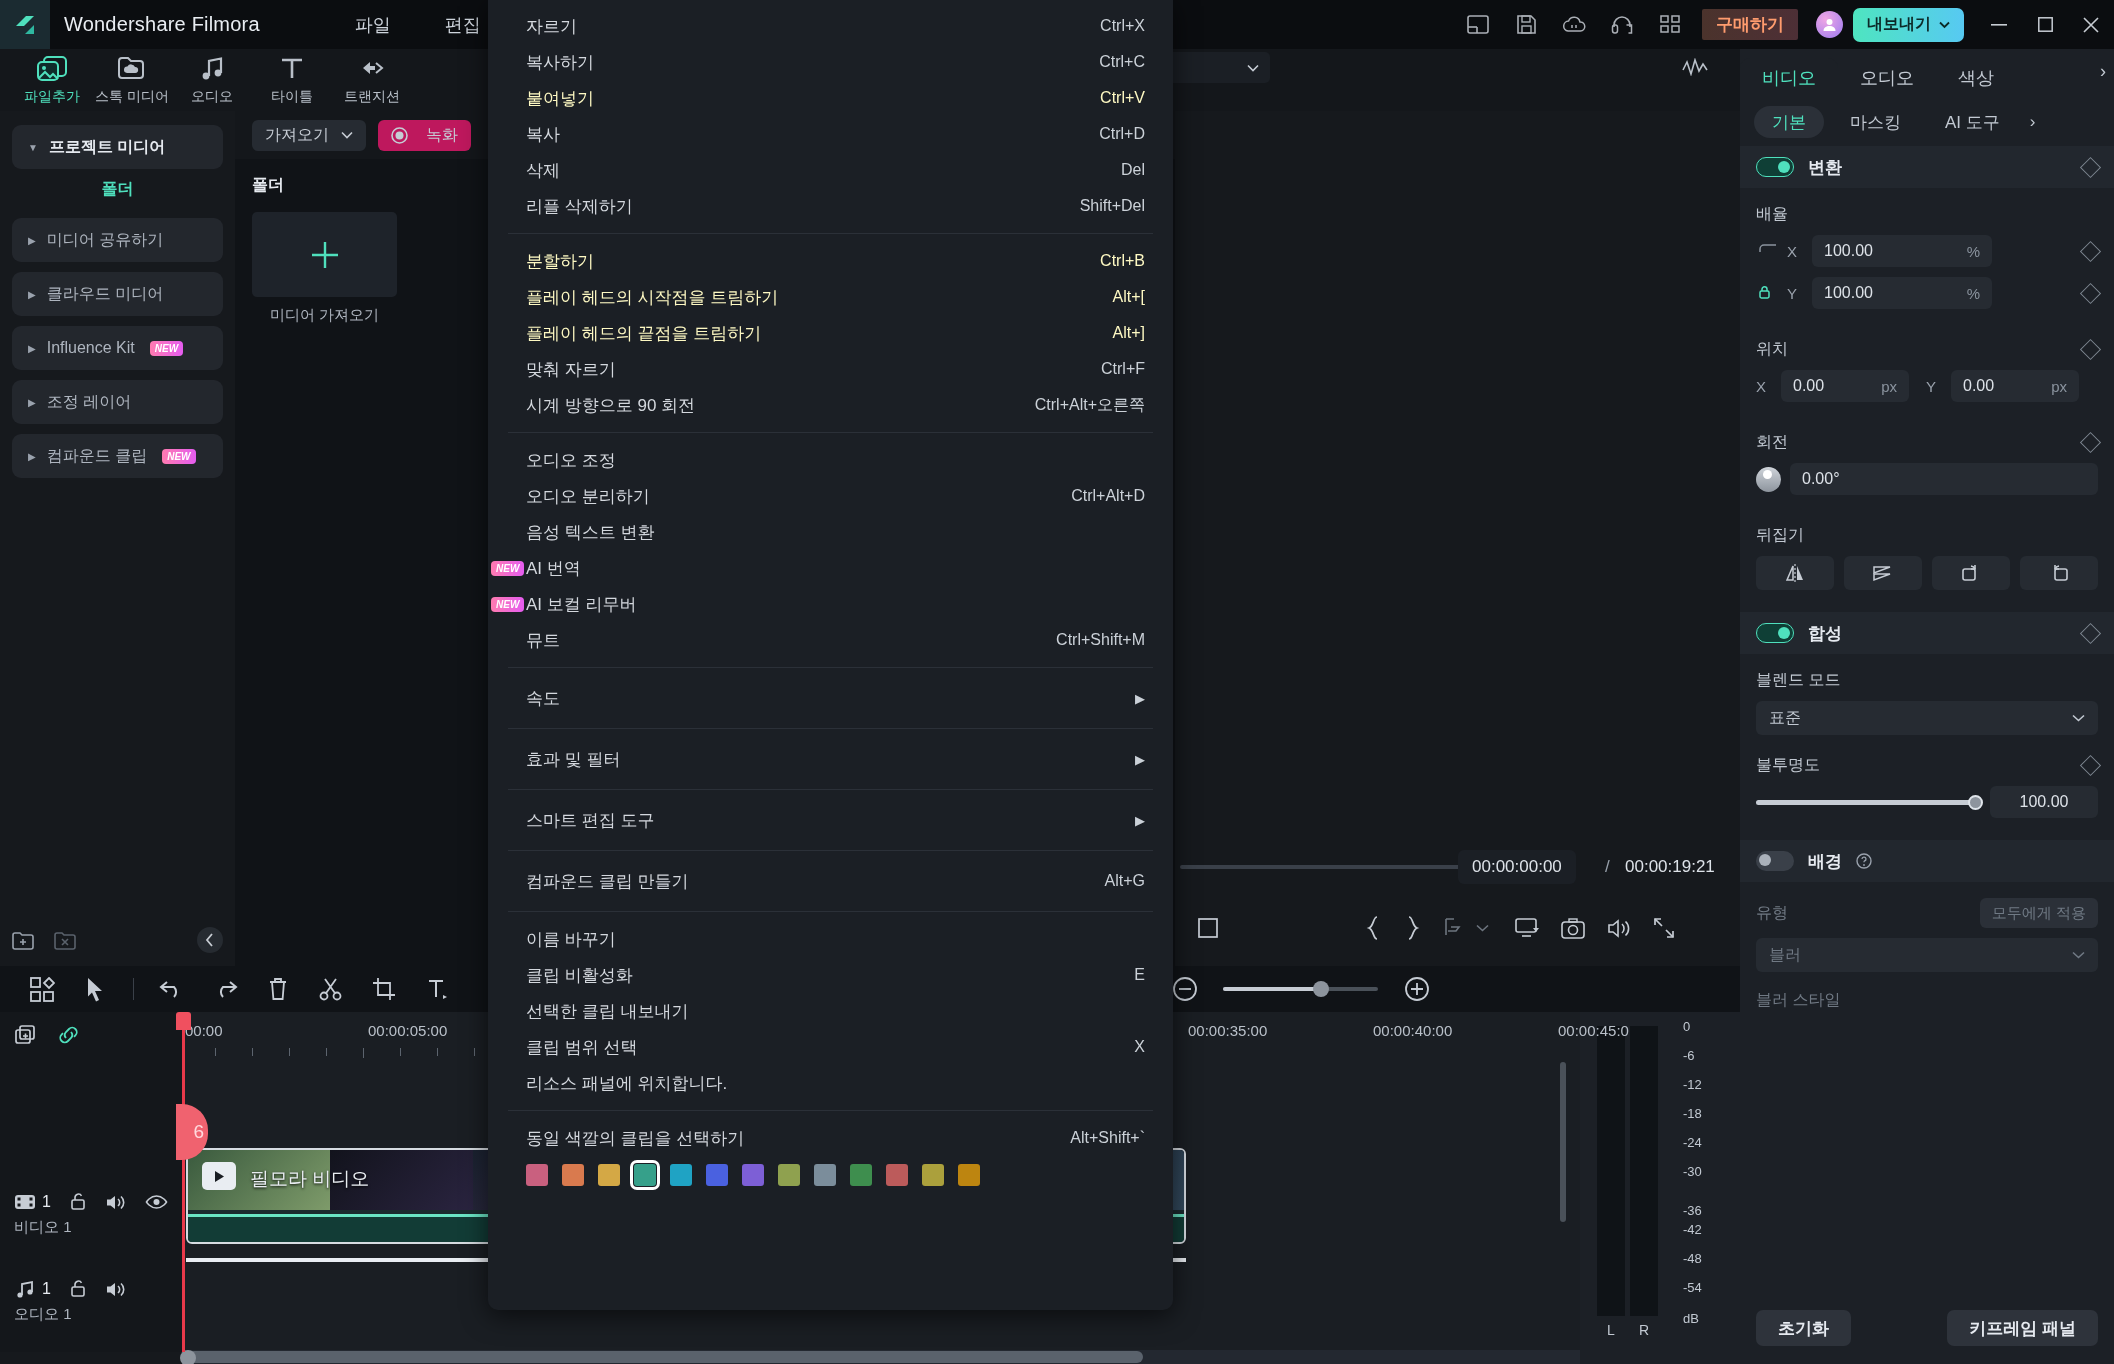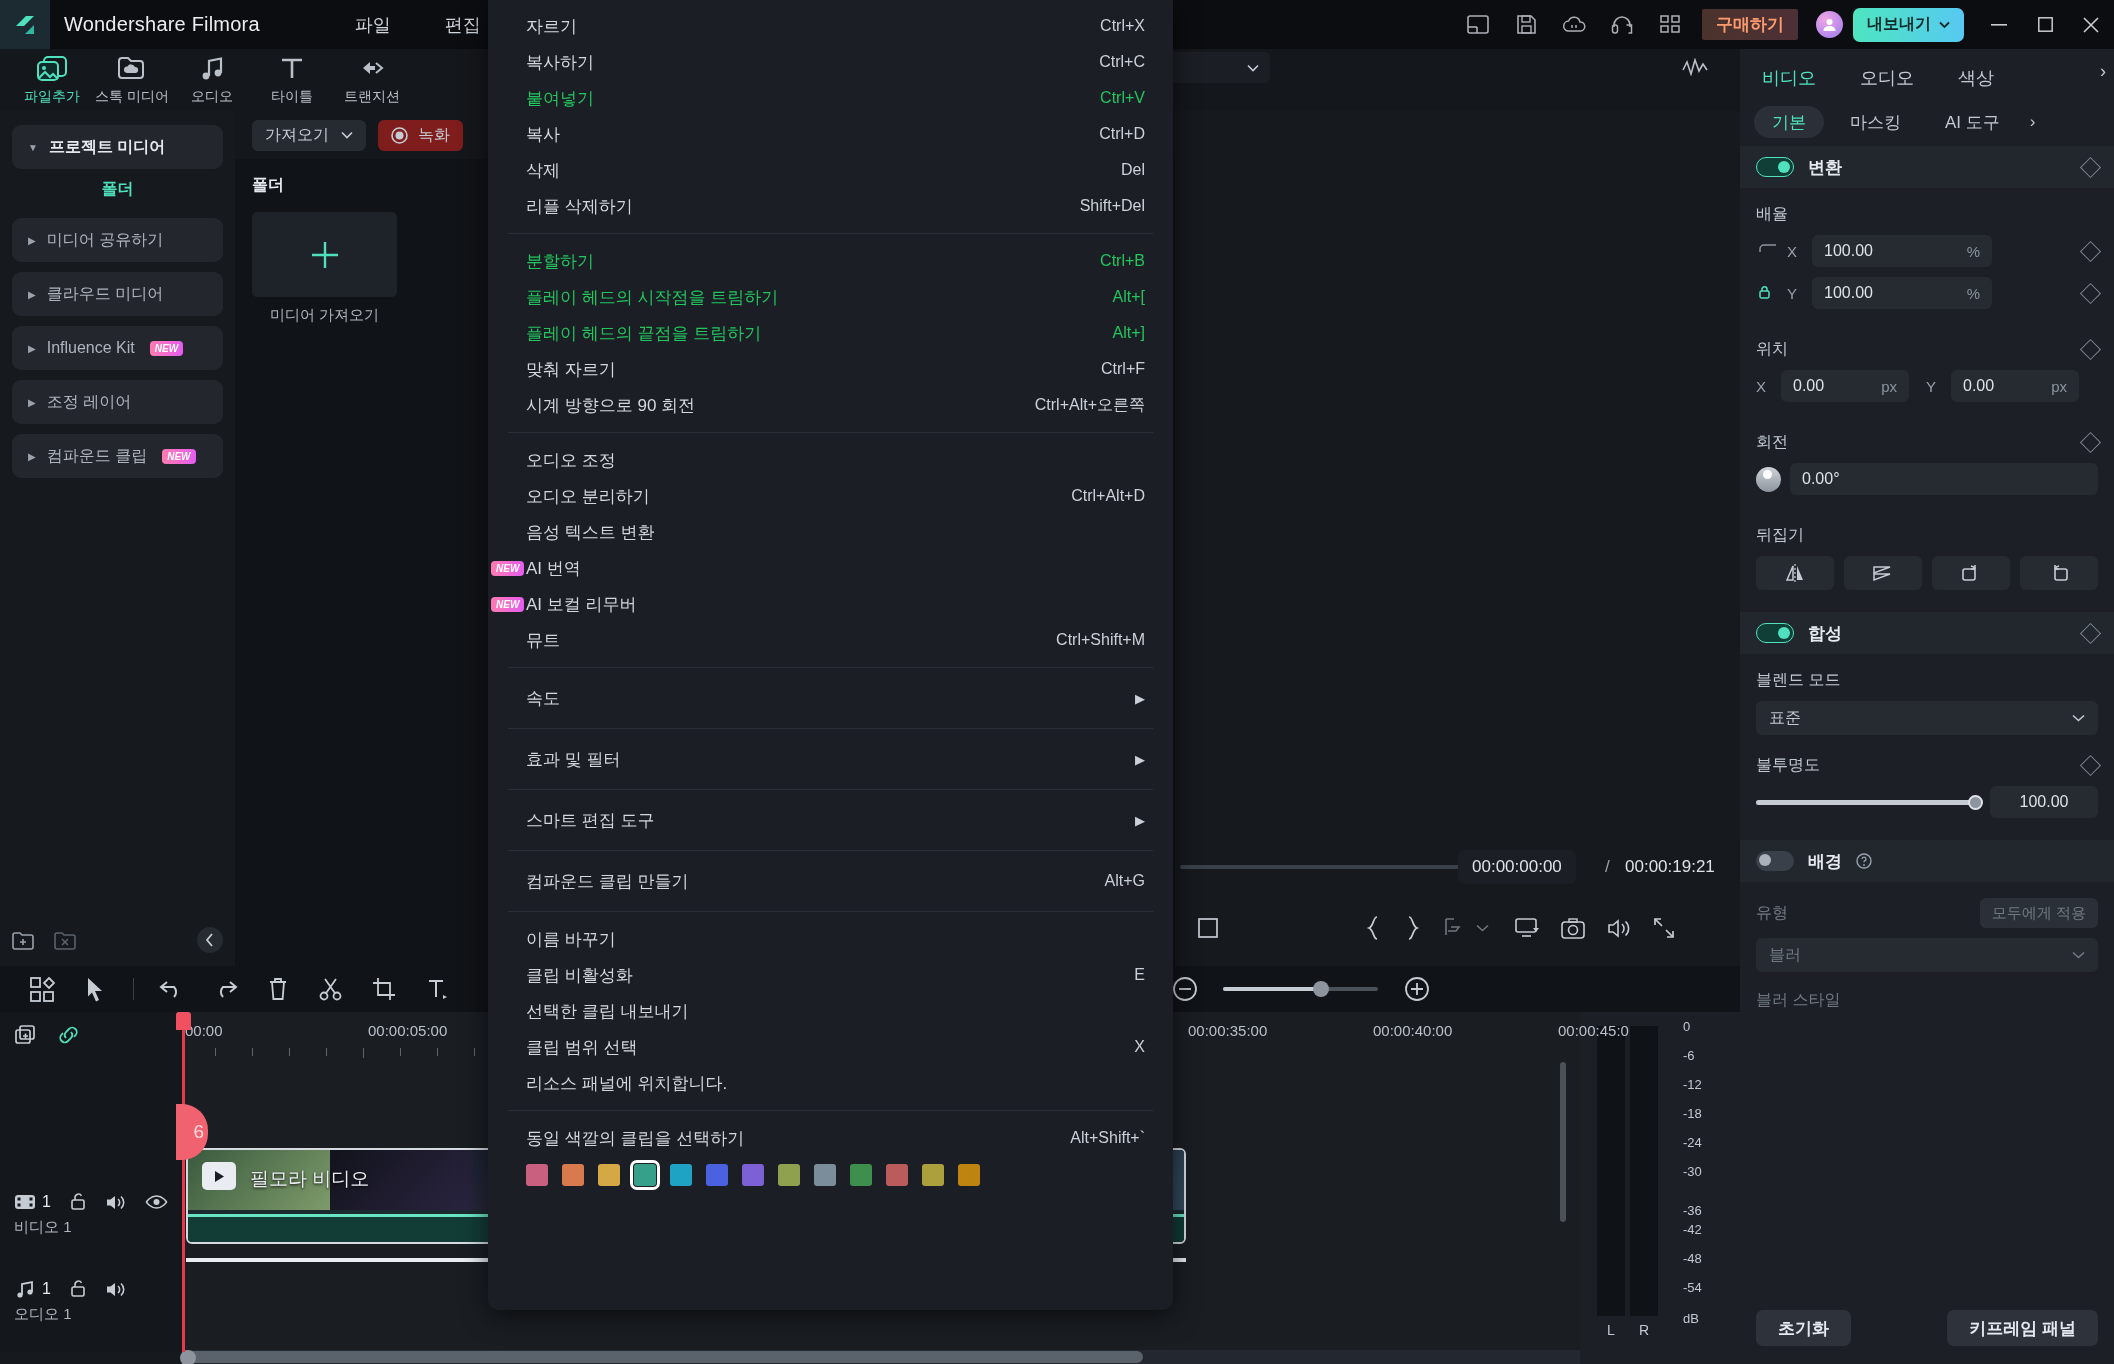--- a/index.html
+++ b/index.html
@@ -81,21 +81,21 @@
   .sb-bottom { position:absolute; bottom:0; left:0; width:235px; height:52px; display:flex; align-items:center; padding-left:12px; gap:20px;}
   .sb-collapse { position:absolute; right:12px; width:26px;height:26px;border-radius:50%;background:#262b31;display:flex;align-items:center;justify-content:center;}
 
   
   .media-panel {
     position: absolute; top: 111px; left: 235px; width: 940px; height: 855px;
     background: #101317;
   }
   .media-topbar { height: 48px; background:#14171b; display:flex; align-items:center; padding-left:17px; gap:12px;}
   .import-btn { height:31px; padding:0 13px; border-radius:6px; background:#262b32; display:flex;align-items:center; gap:12px; font-size:16px; color:#c6ccd4;}
-  .record-btn { height:31px; padding:0 13px; border-radius:6px; background:#7f1d1d; display:flex;align-items:center; gap:10px; font-size:16px; color:#c6ccd4;}
+  .record-btn { height:31px; padding:0 13px; border-radius:6px; background:#be185d; display:flex;align-items:center; gap:18px; font-size:16px; color:#c6ccd4;}
   .media-folder-label { margin: 16px 0 0 17px; font-size:16px; color:#e6eaf0; font-weight:bold;}
   .media-grid { display:flex; gap:22px; padding: 16px 0 0 17px; }
   .media-add {
     width:145px; height:85px; background:#1e232a; border-radius:5px;
     display:flex; align-items:center; justify-content:center;
   }
   .media-cap { font-size:15px; color:#aeb5bf; margin-top:9px; text-align:center; width:145px;}
 
   
   .preview-black {
@@ -211,21 +211,21 @@
     position:absolute; top:0; left:488px; width:685px; height:1310px;
     background:#1b1f25; border-radius:0 0 10px 10px; z-index:100;
     box-shadow: 0 6px 26px rgba(0,0,0,.6);
     padding-top: 8px;
   }
   .ctx-item {
     height:36px; display:flex; align-items:center; padding: 0 28px 0 38px;
     font-size:17px; color:#d4d8de; position:relative;
   }
   .ctx-item .sc { margin-left:auto; font-size:16px; color:#cbd1d8; }
-  .ctx-item.disabled, .ctx-item.disabled .sc { color:#22c55e; }
+  .ctx-item.disabled, .ctx-item.disabled .sc { color:#fef9c3; }
   .ctx-item.highlight {
     background:#353b43; outline:4px solid #f01c2a; outline-offset:-2px; height:38px;
   }
   .ctx-item .arrow { margin-left:auto; color:#cbd1d8; font-size:13px;}
   .ctx-div { height:1px; background:#2b3038; margin:9px 20px; }
   .ctx-new {
     position:absolute; left:3px;
     background: linear-gradient(90deg,#ff7bb0,#e55cf0); color:#fff; font-size:10px;
     font-weight:bold; font-style:italic; border-radius:4px; padding:2px 5px;
   }

